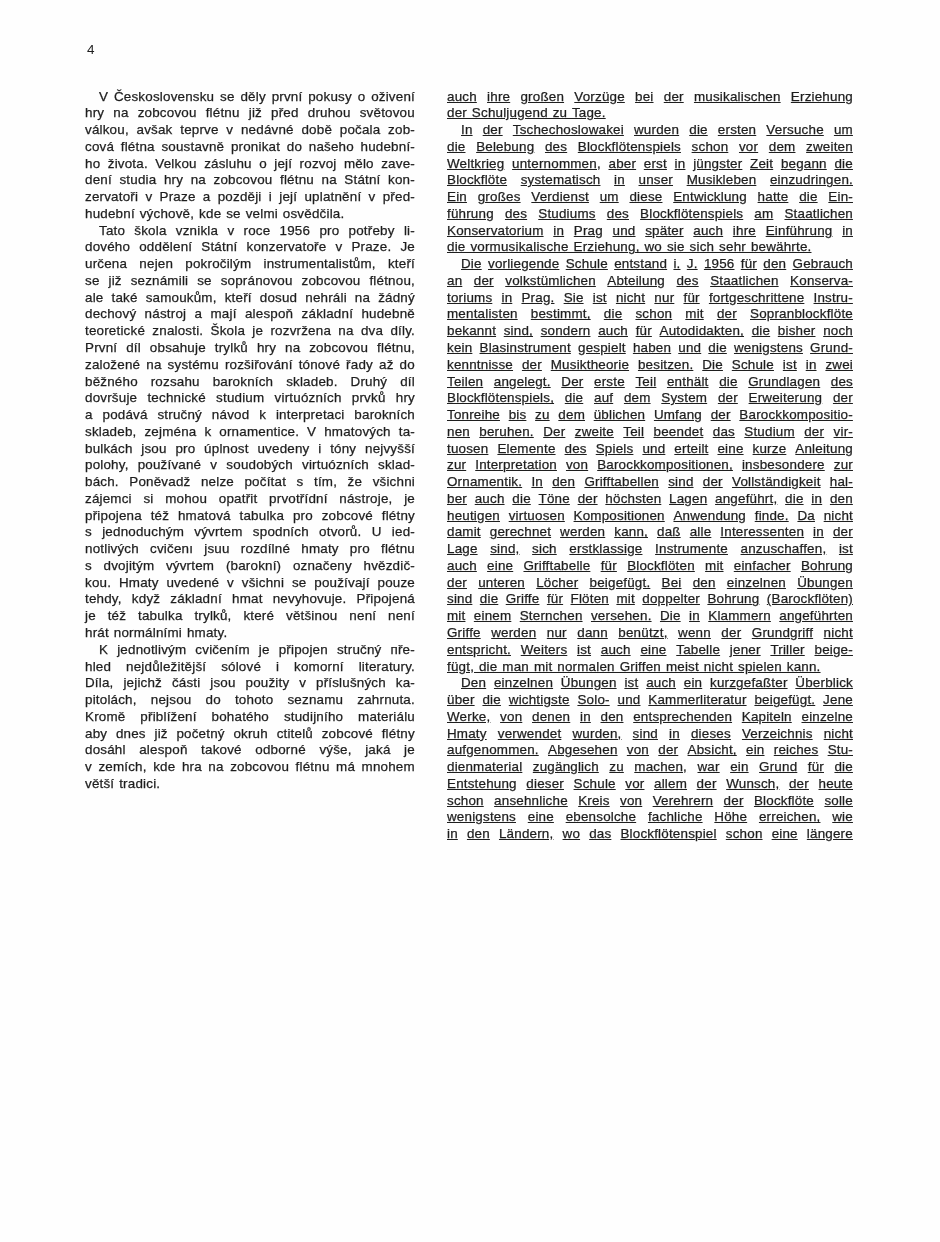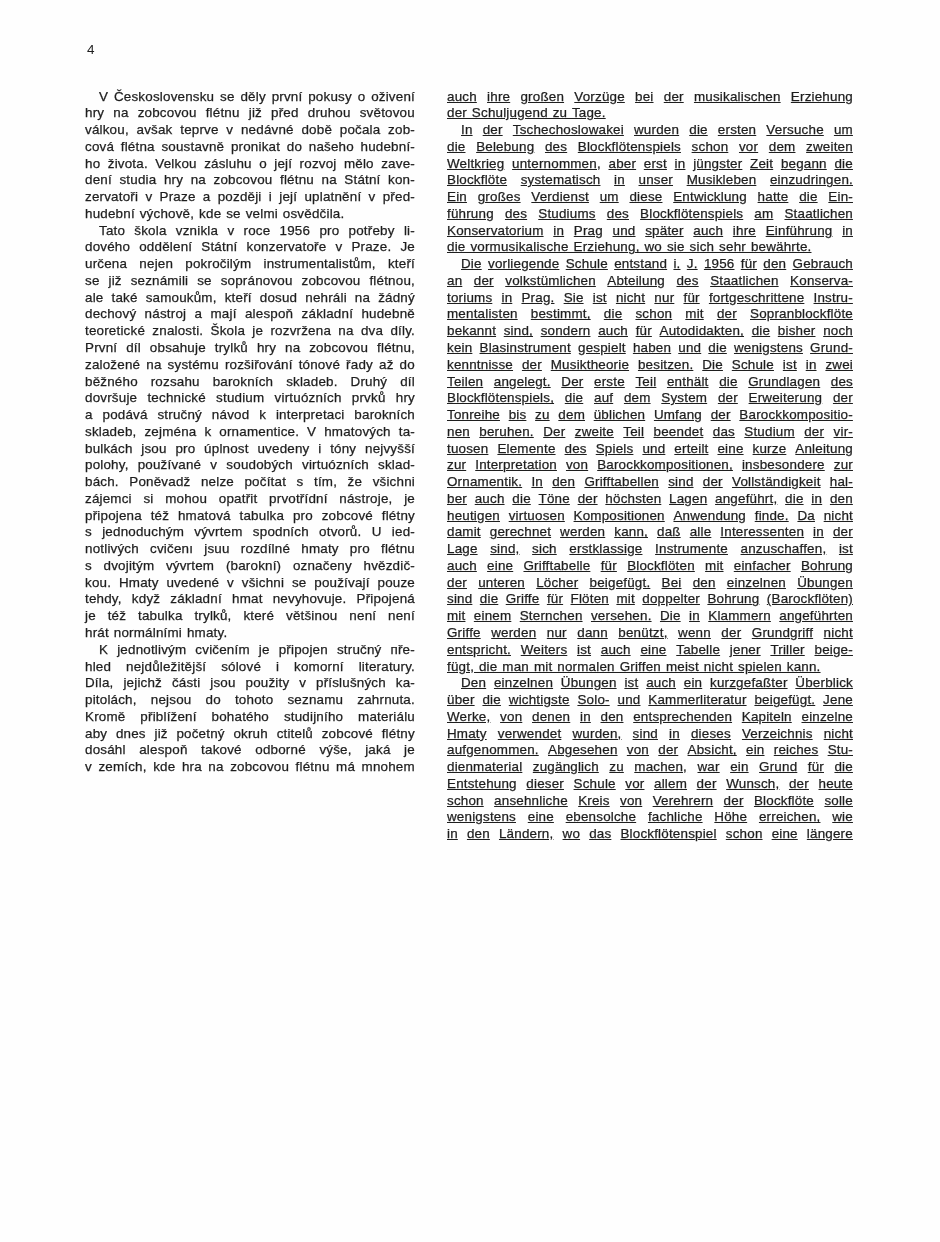--- a/index.html
+++ b/index.html
@@ -95,20 +95,21 @@
       </div>
       <div class="paragraph">
         <div class="line indent"><span>K</span><span>jednotlivým</span><span>cvičením</span><span>je</span><span>připojen</span><span>stručný</span><span>пře-</span></div>
         <div class="line"><span>hled</span><span>nejdůležitější</span><span>sólové</span><span>i</span><span>komorní</span><span>literatury.</span></div>
         <div class="line"><span>Díla,</span><span>jejichž</span><span>části</span><span>jsou</span><span>použity</span><span>v</span><span>příslušných</span><span>ka-</span></div>
         <div class="line"><span>pitolách,</span><span>nejsou</span><span>do</span><span>tohoto</span><span>seznamu</span><span>zahrnuta.</span></div>
         <div class="line"><span>Kromě</span><span>přiblížení</span><span>bohatého</span><span>studijního</span><span>materiálu</span></div>
         <div class="line"><span>aby</span><span>dnes</span><span>již</span><span>početný</span><span>okruh</span><span>ctitelů</span><span>zobcové</span><span>flétny</span></div>
         <div class="line"><span>dosáhl</span><span>alespoň</span><span>takové</span><span>odborné</span><span>výše,</span><span>jaká</span><span>je</span></div>
         <div class="line"><span>v</span><span>zemích,</span><span>kde</span><span>hra</span><span>na</span><span>zobcovou</span><span>flétnu</span><span>má</span><span>mnohem</span></div>
+        <div class="line last">větší tradici.</div>
       </div>
     </div>
   <div class="column col-right">
       <div class="paragraph">
         <div class="line"><span>auch</span><span>ihre</span><span>großen</span><span>Vorzüge</span><span>bei</span><span>der</span><span>musikalischen</span><span>Erziehung</span></div>
         <div class="line last">der Schuljugend zu Tage.</div>
       </div>
       <div class="paragraph">
         <div class="line indent"><span>In</span><span>der</span><span>Tschechoslowakei</span><span>wurden</span><span>die</span><span>ersten</span><span>Versuche</span><span>um</span></div>
         <div class="line"><span>die</span><span>Belebung</span><span>des</span><span>Blockflötenspiels</span><span>schon</span><span>vor</span><span>dem</span><span>zweiten</span></div>

